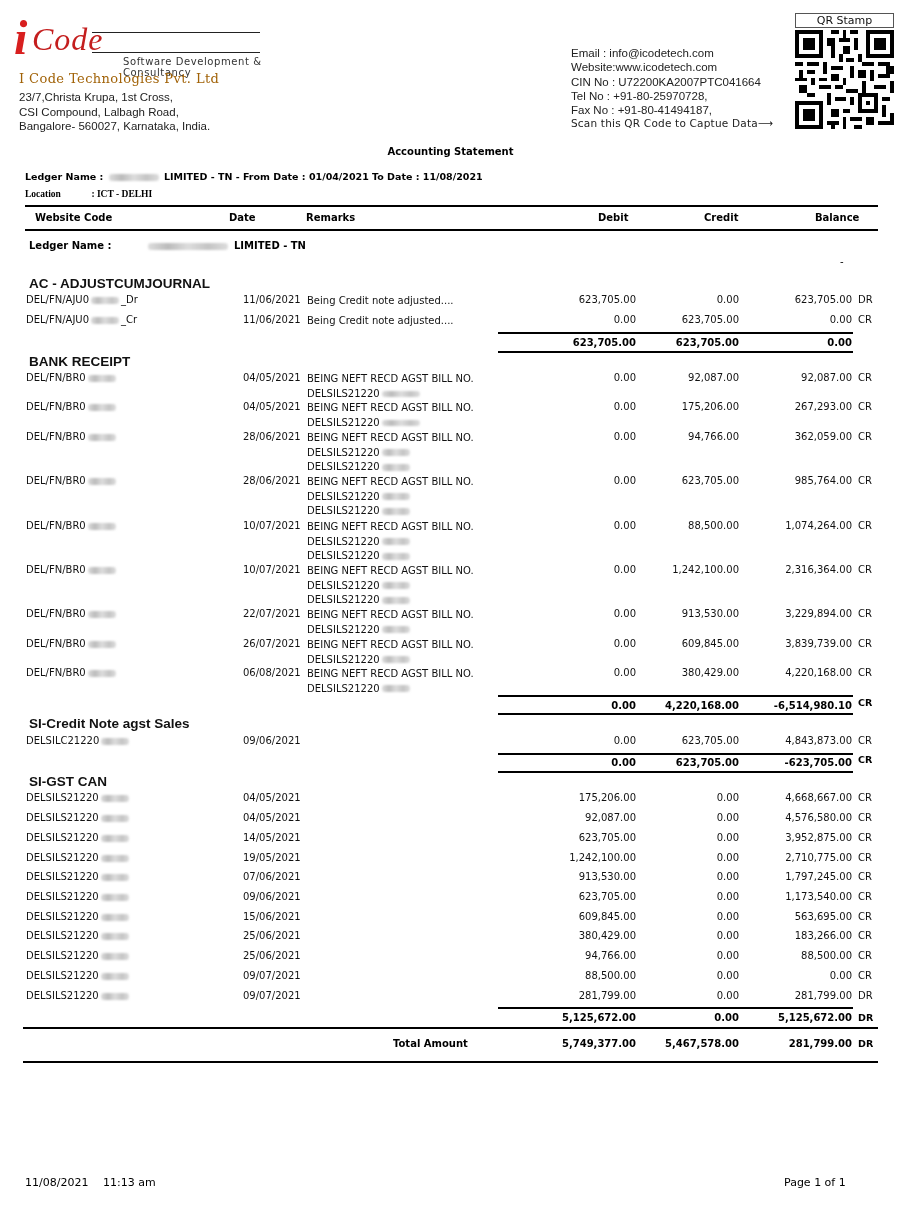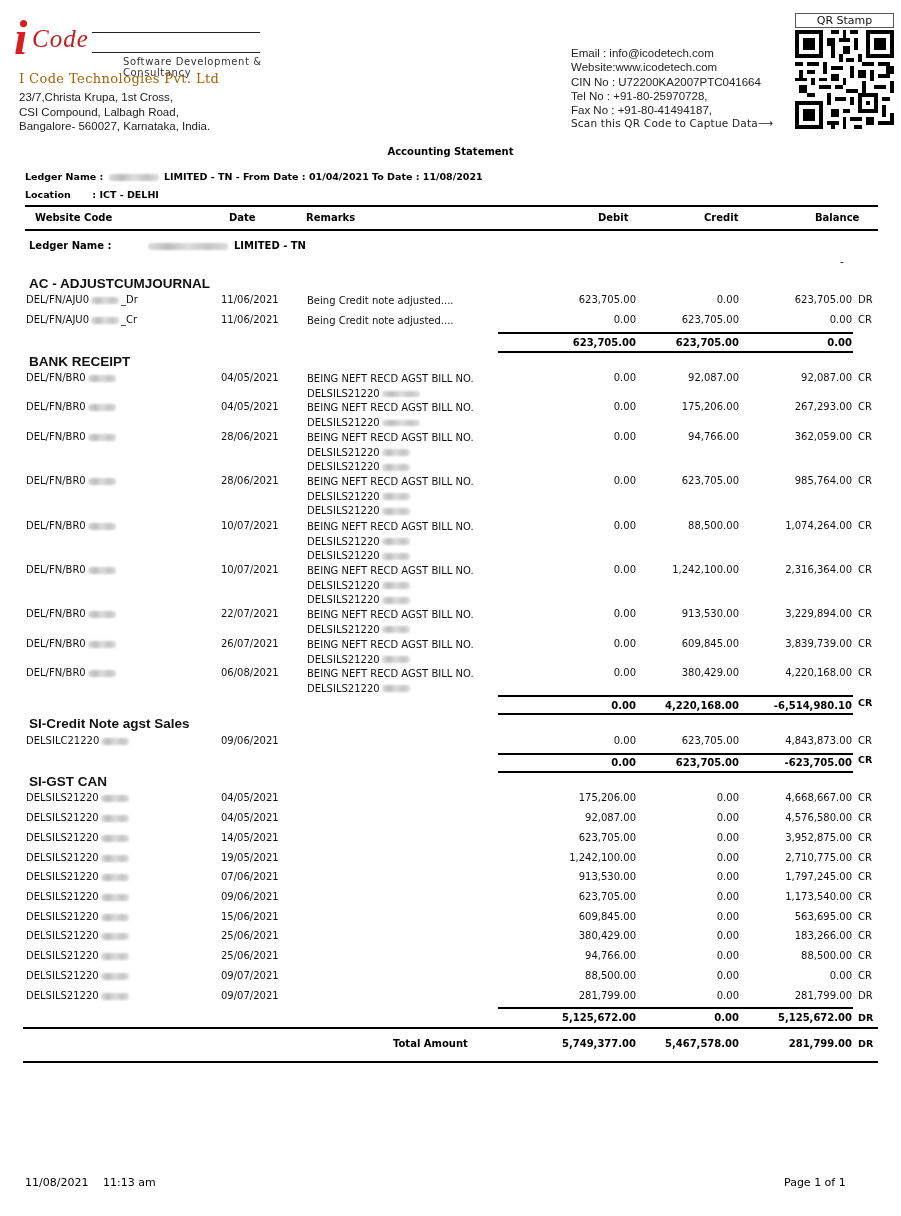--- a/index.html
+++ b/index.html
@@ -3,55 +3,55 @@
 <meta charset="utf-8">
 <style>
   * { box-sizing: border-box; margin: 0; padding: 0; }
   html, body { width: 901px; height: 1216px; background: #ffffff; overflow: hidden; }
   body { position: relative; font-family: "DejaVu Sans", sans-serif; color: #000; }
   .abs { position: absolute; }
 
   
   .logo { left: 12px; top: 6px; width: 252px; height: 64px; }
   .logo-i { position: absolute; left: 2px; top: 8px; font-family: "Liberation Serif", serif; font-style: italic; font-weight: bold; color: #d81f1f; font-size: 48px; line-height: 48px; }
-  .logo-code { position: absolute; left: 20px; top: 16px; font-family: "Liberation Serif", serif; font-style: italic; color: #c41e1e; font-size: 25px; line-height: 34px; letter-spacing: 1px; }
+  .logo-code { position: absolute; left: 20px; top: 16px; font-family: "Liberation Serif", serif; font-style: italic; color: #c41e1e; font-size: 32px; line-height: 34px; letter-spacing: 1px; }
   .logo-tech { position: absolute; left: 86px; top: 28px; font-family: "Liberation Mono", monospace; color: #111; font-size: 13px; letter-spacing: 1.2px; line-height: 16px; }
   .logo-line1 { position: absolute; left: 80px; top: 26px; width: 168px; height: 1px; background: #222; }
   .logo-line2 { position: absolute; left: 80px; top: 46px; width: 168px; height: 1px; background: #222; }
   .logo-tag { position: absolute; left: 111px; top: 50px; font-size: 10px; color: #333; letter-spacing: 0.6px; }
 
   .company-name { left: 19px; top: 71px; font-family: "DejaVu Serif", serif; font-size: 13px; color: #a16207; letter-spacing: 0.4px; }
   .address { left: 19px; top: 90px; font-family: "Liberation Sans", sans-serif; font-size: 11.5px; color: #222; line-height: 14.5px; }
 
   .contact { left: 571px; top: 46px; font-family: "Liberation Sans", sans-serif; font-size: 11.5px; color: #222; line-height: 14.3px; }
   .scan-text { left: 571px; top: 117px; font-size: 10.5px; color: #222; letter-spacing: 0.2px; white-space: nowrap; }
 
   .qr-label { left: 795px; top: 13px; width: 99px; height: 15px; border: 1px solid #555; font-size: 11px; text-align: center; line-height: 13px; color: #111; }
   .qr { left: 795px; top: 30px; width: 99px; height: 99px; }
 
   
   .title { left: 0; width: 901px; top: 146px; text-align: center; font-size: 10px; font-weight: bold; }
   .meta1 { left: 25px; top: 171px; font-size: 9.5px; font-weight: bold; white-space: nowrap; }
-  .meta2 { left: 25px; top: 189px; font-size: 9.5px; font-weight: bold; white-space: nowrap; }
+  .meta2 { left: 25px; top: 189px; font-size: 9.5px; font-weight: bold; white-space: nowrap; font-family: Liberation Serif, serif; }
   .blur { display: inline-block; width: 50px; height: 7px; background: linear-gradient(90deg, #ddd, #bbb, #ddd, #c4c4c4, #ddd); border-radius: 3px; filter: blur(1px); vertical-align: middle; margin: 0 2px; }
   .blur.sm { width: 28px; }
   .blur.md { width: 38px; height: 6px; }
 
   .hline { position: absolute; background: #000; }
 
   .colhdr { top: 212px; font-size: 10px; font-weight: bold; }
 
   .ledger-row { left: 29px; top: 240px; font-size: 10px; font-weight: bold; white-space: nowrap; }
   .dash { left: 840px; top: 256px; font-size: 10px; }
 
   .section-title { left: 29px; font-family: "Liberation Sans", sans-serif; font-size: 13.5px; font-weight: bold; color: #111; }
 
   .row { position: absolute; left: 0; width: 901px; font-size: 10px; color: #111; }
   .row .code { position: absolute; left: 26px; white-space: nowrap; }
-  .row .date { position: absolute; left: 221px; }
+  .row .date { position: absolute; left: 243px; }
   .row .rem { position: absolute; left: 307px; line-height: 14.7px; white-space: nowrap; }
   .row .deb { position: absolute; right: 265px; text-align: right; }
   .row .cre { position: absolute; right: 162px; text-align: right; }
   .row .bal { position: absolute; right: 49px; text-align: right; }
   .row .drcr { position: absolute; left: 858px; }
 
   .sub { position: absolute; left: 0; width: 901px; font-size: 10px; font-weight: bold; }
   .sub .deb { position: absolute; right: 265px; }
   .sub .cre { position: absolute; right: 162px; }
   .sub .bal { position: absolute; right: 49px; }

